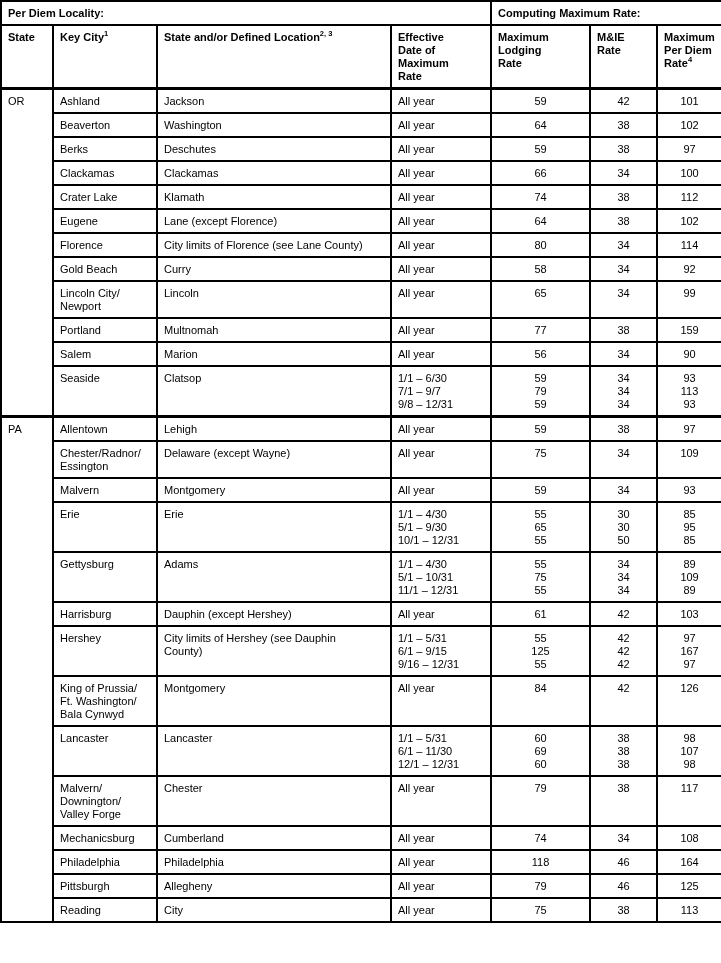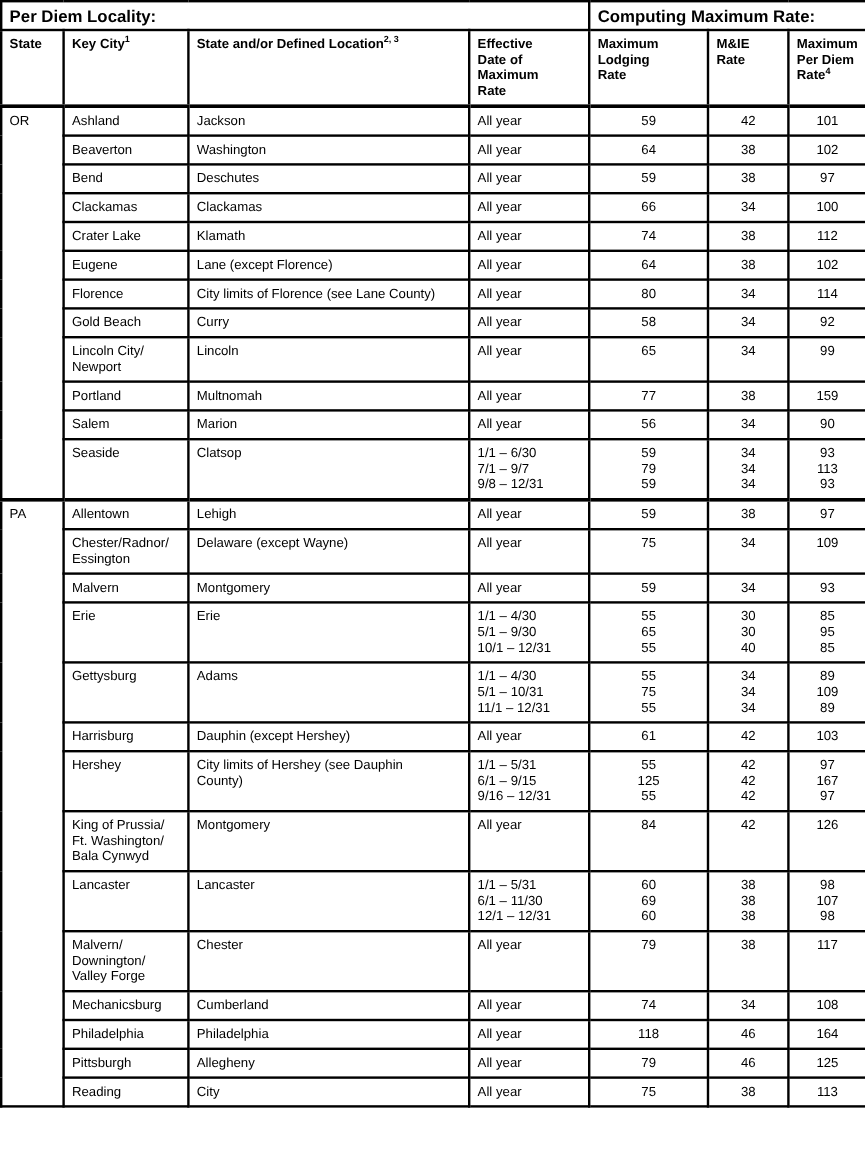--- a/index.html
+++ b/index.html
@@ -19,21 +19,21 @@
   col.c-city    { width: 104px; }
   col.c-county  { width: 234px; }
   col.c-dates   { width: 100px; }
   col.c-lodging { width: 99px; }
   col.c-mie     { width: 67px; }
   col.c-perdiem { width: 65px; }
 
   th, td { border: 2px solid #000000; vertical-align: top; }
 
   th.section-h {
-    font-size: 14px; font-weight: bold; text-align: left;
+    font-size: 11px; font-weight: bold; text-align: left;
     padding: 5px 6px 4px 6px; line-height: 13px;
     white-space: pre-line;
   }
   th.col-h {
     font-size: 11px; font-weight: bold; text-align: left;
     padding: 5px 6px 4px 6px; line-height: 13px;
     border-bottom-width: 3px;
   }
   th.col-h .lbl { white-space: pre-line; margin-top: 47px; }
   sup { font-size: 7.5px; line-height: 0; }
@@ -96,21 +96,21 @@
       </tr>
       <tr>
         <td>Beaverton</td>
         <td>Washington</td>
         <td>All year</td>
         <td class="num">64</td>
         <td class="num">38</td>
         <td class="num">102</td>
       </tr>
       <tr>
-        <td>Bend</td>
+        <td>Berks</td>
         <td>Deschutes</td>
         <td>All year</td>
         <td class="num">59</td>
         <td class="num">38</td>
         <td class="num">97</td>
       </tr>
       <tr>
         <td>Clackamas</td>
         <td>Clackamas</td>
         <td>All year</td>
@@ -221,21 +221,21 @@
         <td>Erie</td>
         <td>Erie</td>
         <td>1/1 – 4/30
 5/1 – 9/30
 10/1 – 12/31</td>
         <td class="num">55
 65
 55</td>
         <td class="num">30
 30
-40</td>
+50</td>
         <td class="num">85
 95
 85</td>
       </tr>
       <tr>
         <td>Gettysburg</td>
         <td>Adams</td>
         <td>1/1 – 4/30
 5/1 – 10/31
 11/1 – 12/31</td>

